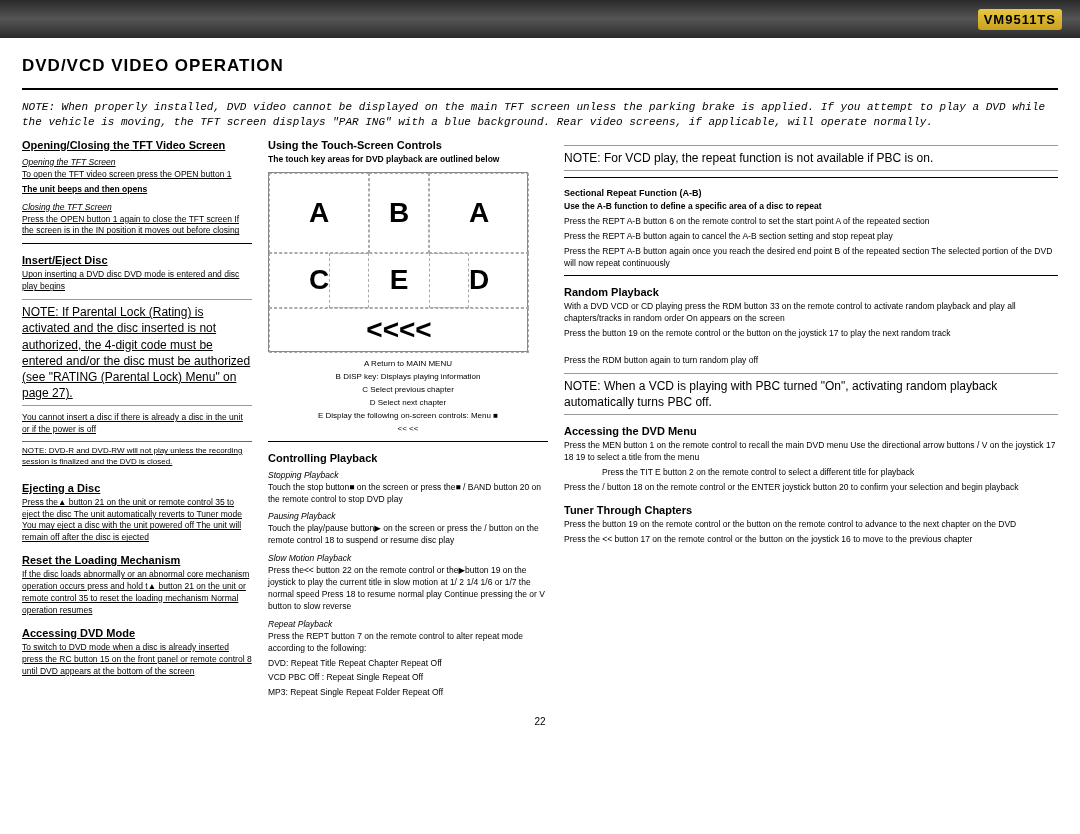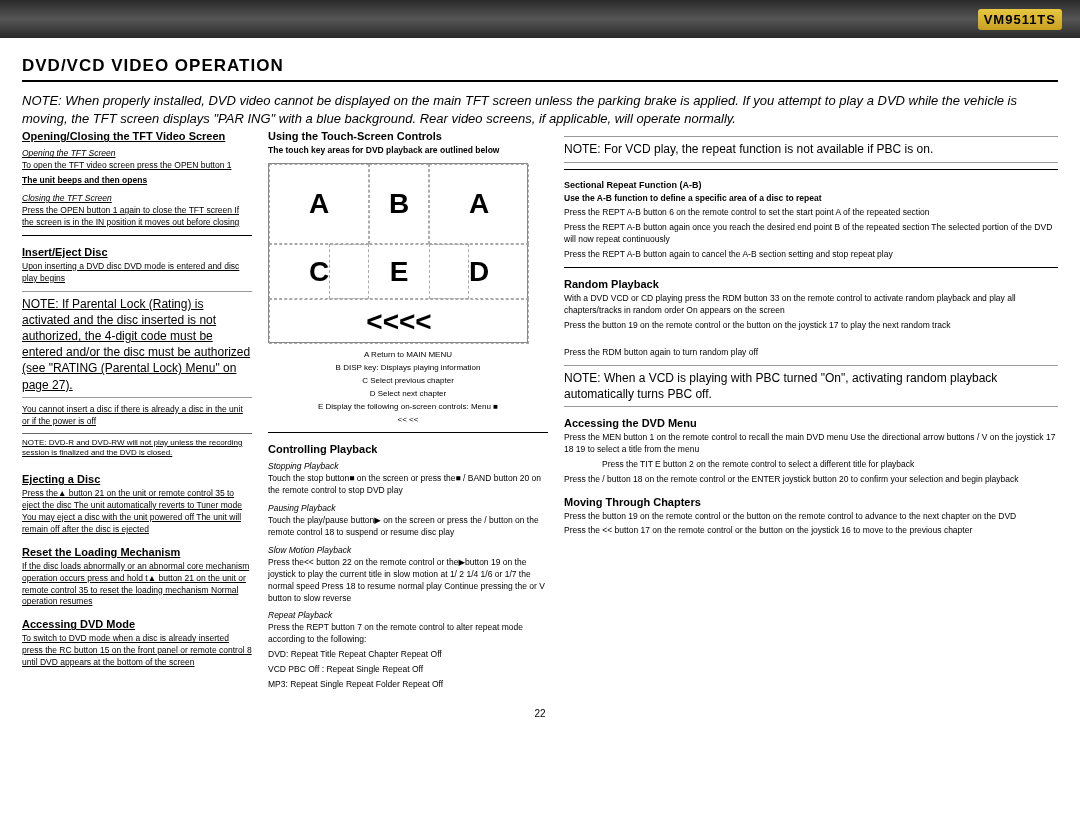--- a/index.html
+++ b/index.html
@@ -36,21 +36,21 @@
       padding: 18px 22px 18px 22px;
     }
 
     
     .page-title {
       font-size: 17px;
       font-weight: bold;
       text-transform: uppercase;
       letter-spacing: 1px;
       border-bottom: 2px solid #000;
-      padding-bottom: 4px;
+      padding-bottom: 12px;
       margin-bottom: 10px;
     }
 
     
     .columns {
       display: flex;
       gap: 16px;
       align-items: flex-start;
     }
 
@@ -160,21 +160,21 @@
 <body>
 
 <div class="header">
   <div class="model-badge">VM9511TS</div>
 </div>
 
 <div class="page-content">
 
   <div class="page-title">DVD/VCD VIDEO OPERATION</div>
 
-  <p class="italic" style="font-size:13px; margin-bottom:2px;">NOTE: When properly installed, DVD video cannot be displayed on the main TFT screen unless the parking brake is applied. If you attempt to play a DVD while the vehicle is moving, the TFT screen displays "PAR ING" with a blue background. Rear video screens, if applicable, will operate normally.</p>
+  <p class="italic" style="font-size:11px; margin-bottom:8px;font-family:Liberation Mono, monospace;">NOTE: When properly installed, DVD video cannot be displayed on the main TFT screen unless the parking brake is applied. If you attempt to play a DVD while the vehicle is moving, the TFT screen displays "PAR ING" with a blue background. Rear video screens, if applicable, will operate normally.</p>
 
   <div class="columns">
 
     <div class="col-left">
 
       <div class="section-heading">Opening/Closing the TFT Video Screen</div>
       <div class="sub-heading">Opening the TFT Screen</div>
       <p><span>To open the TFT video screen  press the OPEN button 1</span></p>
       <p class="bold">The unit beeps and then opens</p>
       <div class="sub-heading">Closing the TFT Screen</div>
@@ -249,37 +249,37 @@
 
     <div class="col-right">
 
       <div class="note-box">NOTE: For VCD play, the repeat function is not available if PBC is on.</div>
 
       <hr class="divider">
 
       <div class="section-heading" style="font-size:9px;">Sectional Repeat Function (A-B)</div>
       <p class="bold">Use the A-B function to define a specific area of a disc to repeat</p>
       <p style="margin-top:3px;">Press the REPT A-B button 6 on the remote control to set the start point A of the repeated section</p>
+      <p style="margin-top:3px;">Press the REPT A-B button again to cancel the A-B section setting and stop repeat play</p>
       <p style="margin-top:3px;">Press the REPT A-B button again once you reach the desired end point B of the repeated section  The selected portion of the DVD will now repeat continuously</p>
-      <p style="margin-top:3px;">Press the REPT A-B button again to cancel the A-B section setting and stop repeat play</p>
 
       <hr class="divider">
 
       <div class="section-heading">Random Playback</div>
       <p>With a DVD VCD or CD playing  press the RDM button 33 on the remote control to activate random playback and play all chapters/tracks in random order  On appears on the screen</p>
       <p style="margin-top:3px;">Press the   button 19 on the remote control or the button on the joystick 17 to play the next random track</p>
       <p style="margin-top:15px;">Press the RDM button again to turn random play off</p>
       <div class="note-box">NOTE: When a VCD is playing with PBC turned "On", activating random playback automatically turns PBC off.</div>
 
       <div class="section-heading">Accessing the DVD Menu</div>
       <p>Press the MEN  button 1 on the remote control to recall the main DVD menu  Use the directional arrow buttons  / V on the joystick 17 18 19 to select a title from the menu</p>
       <p style="margin-top:3px;padding-left:38px;">Press the TIT E  button 2 on the remote control to select a different title for playback</p>
       <p style="margin-top:0;">Press the /  button 18 on the remote control or the ENTER joystick button 20 to confirm your selection and begin playback</p>
 
-      <div class="section-heading">Moving Through Chapters</div>
+      <div class="section-heading">Tuner Through Chapters</div>
       <p>Press the   button 19 on the remote control or the button on the remote control to advance to the next chapter on the DVD</p>
       <p style="margin-top:3px;">Press the &lt;&lt; button 17 on the remote control or the button on the joystick 16 to move to the previous chapter</p>
 
     </div>
 
   </div>
 
   <div class="page-number">22</div>
 
 </div>

